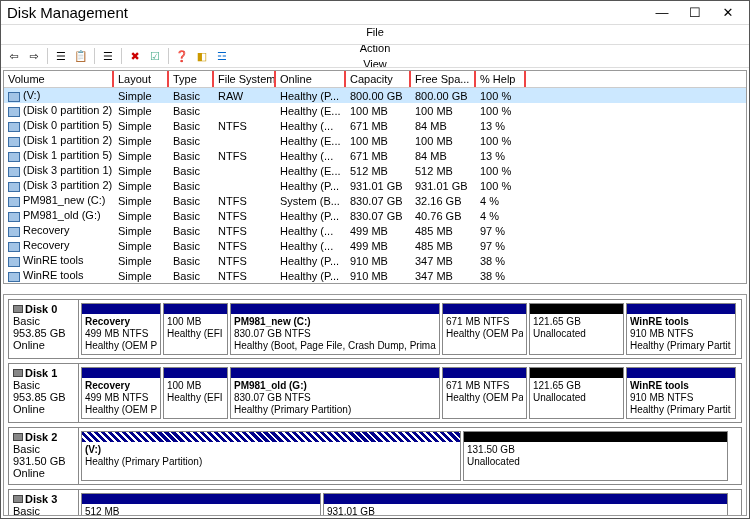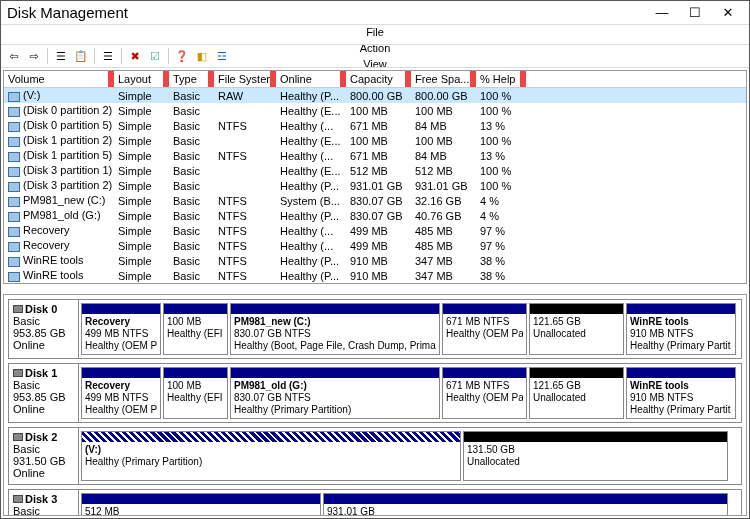--- a/index.html
+++ b/index.html
@@ -7,21 +7,21 @@
 .titlebar { height: 24px; display: flex; align-items: center; padding: 0 6px; border-bottom: 1px solid #ddd; }
 .titlebar .title { flex: 1; font-size: 15px; }
 .titlebar .winbtns span { display: inline-block; width: 30px; text-align: center; font-size: 13px; }
 .menubar { height: 19px; display: flex; align-items: center; padding: 0 4px; gap: 2px; flex-direction: column; }
 .menubar span { padding: 1px 6px; }
 .toolbar { height: 24px; display: flex; align-items: center; padding: 0 4px; gap: 2px; border-top: 1px solid #ddd; border-bottom: 1px solid #ddd; }
 .toolbar .tb { width: 18px; height: 18px; display:flex; align-items:center; justify-content:center; font-size:11px; }
 .toolbar .sep { width:1px; height:16px; background:#ccc; margin:0 2px; }
 .upper { border: 1px solid #999; margin: 2px; overflow: hidden; }
 .uhead { display: flex; background: #fff; border-bottom: 1px solid #ccc; }
-.uhead div { padding: 2px 4px; border-right: 6px solid #ef4444; overflow:hidden; white-space:nowrap; }
+.uhead div { padding: 2px 4px; border-right: 2px solid #ef4444; overflow:hidden; white-space:nowrap; }
 .urow { display: flex; height: 15px; align-items: center; }
 .urow.sel { background:#cce8ff; }
 .ucell { padding: 0 4px; overflow:hidden; white-space:nowrap; text-overflow:clip; }
 .c0{width:110px;} .c1{width:55px;} .c2{width:45px;} .c3{width:62px;} .c4{width:70px;} .c5{width:65px;} .c6{width:65px;} .c7{width:50px;}
 .volicon { display:inline-block; width:12px; height:10px; background:#a2c4e6; border:1px solid #3a6ea5; margin-right:3px; vertical-align:middle; }
 .lower { flex:1; overflow-y:auto; margin:8px 2px 2px 2px; border:1px solid #999; padding:4px; }
 .diskrow { display:flex; border:1px solid #888; margin-bottom:4px; min-height:58px; }
 .diskinfo { width:70px; border-right:1px solid #888; padding:3px 4px; position:relative; }
 .diskinfo .dname { font-weight:bold; }
 .diskinfo .dico { display:inline-block; width:10px; height:8px; background:#888; margin-right:2px; border:1px solid #444; }

